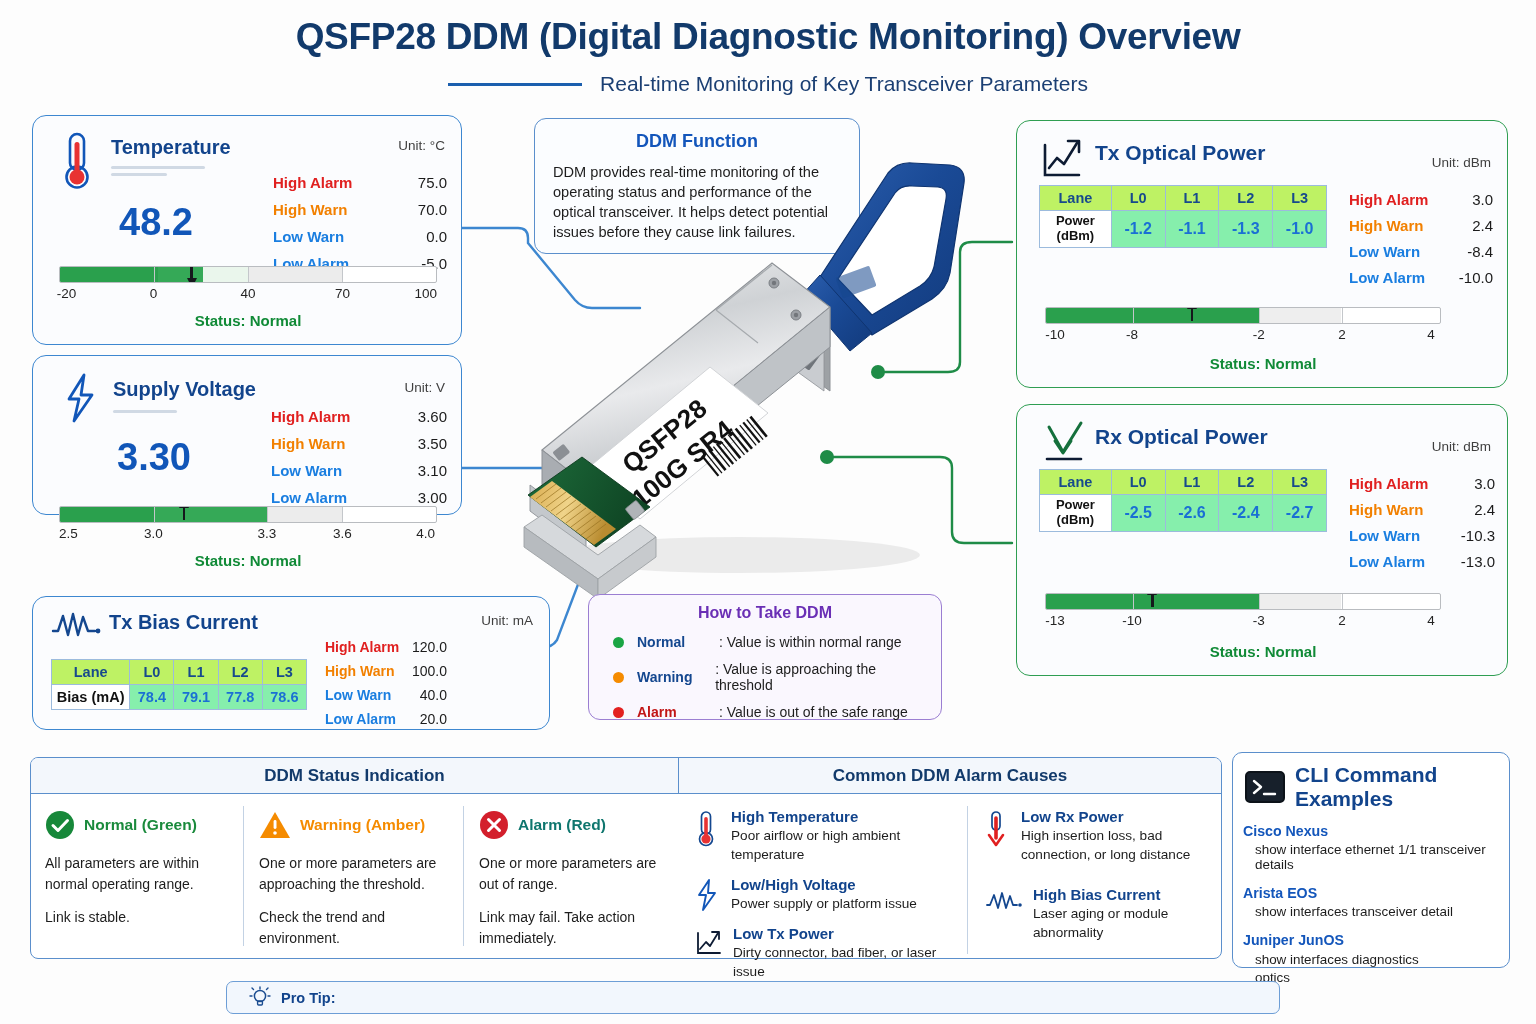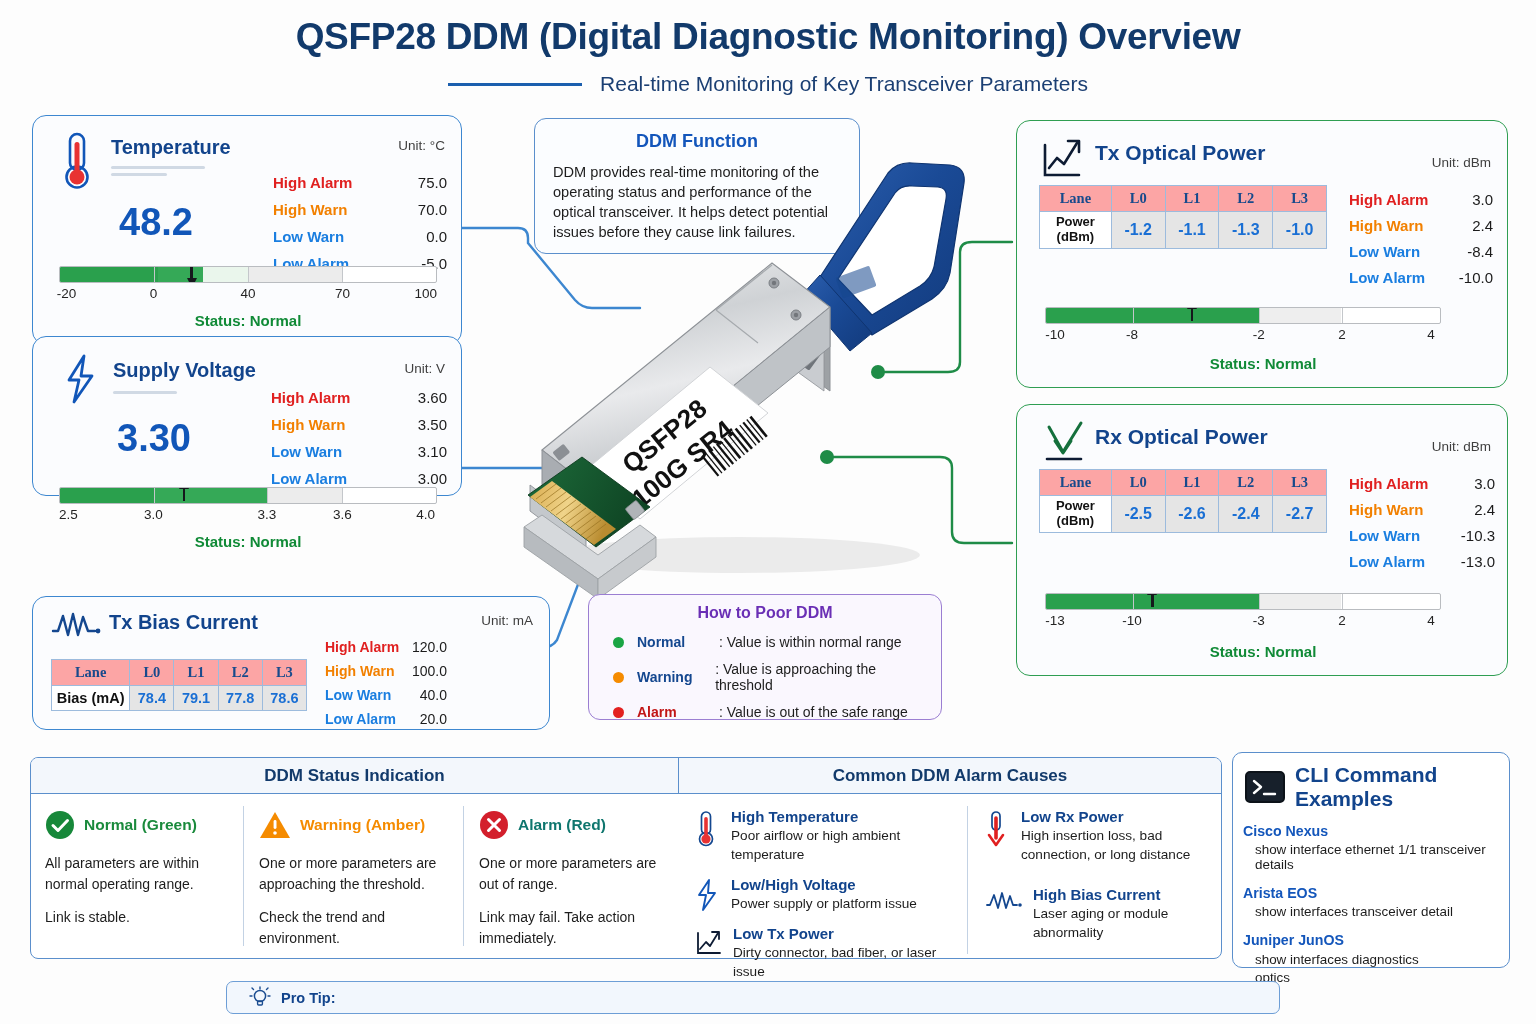--- a/index.html
+++ b/index.html
@@ -78,22 +78,22 @@
     text-align: center; font-size: 15px; font-weight: bold; color: #108a36;
   }
 
   
   table.lanes { border-collapse: collapse; }
   table.lanes td {
     border: 1px solid #9cbbdd; text-align: center;
     font-size: 14.5px; font-weight: bold; color: #174a8c;
     padding: 4px 0;
   }
-  table.lanes tr.head td { background: #fca5a5; font-family: Liberation Serif, serif; }
-  table.lanes tr.body td { background: #e5e5e5; color: #1a6fd4; }
+  table.lanes tr.head td { background: #bef264; }
+  table.lanes tr.body td { background: #86efac; color: #1a6fd4; }
   table.lanes tr.body td.rowlbl { color: #111; font-weight: bold; background:#fff;}
   table.lanes tr.head td.rowlbl { color: #174a8c; }
   table.lanes td.pw { color: #138a3c; }
 
   
   .infobox {
     position: absolute; background: #fbfdff;
     border: 1.5px solid #5b8fcc; border-radius: 12px;
   }
   .infobox .ib-title {
@@ -227,21 +227,21 @@
         <span style="left:2%;">-20</span>
         <span style="left:25%;">0</span>
         <span style="left:50%;">40</span>
         <span style="left:75%;">70</span>
         <span style="left:97%;">100</span>
       </div>
     </div>
     <div class="status" style="position:absolute;left:0;top:196px;width:430px;">Status: Normal</div>
   </div>
 
-  <div class="card" style="left:32px; top:336px; width:430px; height:160px;">
+  <div class="card" style="left:32px; top:355px; width:430px; height:160px;">
     <div style="position:absolute;left:28px;top:16px;width:40px;height:52px">
       <svg width="40" height="52" viewBox="0 0 40 52">
         <path d="M23 3 L8 27 L18 27 L13 49 L31 23 L20 23 Z" fill="none" stroke="#1156b8" stroke-width="2.8" stroke-linejoin="round"></path>
       </svg>
     </div>
     <div class="card-title" style="position:absolute;left:80px;top:22px;">Supply Voltage</div>
     <div class="blurline" style="position:absolute;left:80px;top:54px;width:64px;"></div>
     <div class="unit" style="right:16px; top:24px;">Unit: V</div>
     <div class="big-val" style="position:absolute;left:84px;top:80px;">3.30</div>
 
@@ -445,21 +445,21 @@
 
       <path d="M4 372 L78 424 L136 382 L120 370 L78 400 L22 360 Z" fill="#d6d9dc" stroke="#9da1a5" stroke-width="0.9"></path>
       <path d="M4 372 L4 392 L78 444 L78 424 Z" fill="#b7bbbf" stroke="#9da1a5" stroke-width="0.9"></path>
       <path d="M78 424 L78 444 L136 402 L136 382 Z" fill="#c7cacd" stroke="#9da1a5" stroke-width="0.9"></path>
 
       <rect x="108" y="348" width="14" height="14" rx="1.5" fill="#b0b4b8" stroke="#8d9196" stroke-width="0.8" transform="rotate(-39 115 355)"></rect>
     </svg>
   </div>
 
   <div class="legendbox" style="left:588px; top:594px; width:354px; height:126px; padding:9px 14px;">
-    <div class="lb-title">How to Poor DDM</div>
+    <div class="lb-title">How to Take DDM</div>
     <div class="lrow" style="margin-top:12px;">
       <span class="dot" style="background:#1aa544;margin-left:10px;"></span>
       <span style="width:82px;margin-left:13px;font-weight:bold;color:#14478f;">Normal</span>
       <span style="color:#1d1d1d;">: Value is within normal range</span>
     </div>
     <div class="lrow" style="margin-top:11px;">
       <span class="dot" style="background:#f58b00;margin-left:10px;"></span>
       <span style="width:82px;margin-left:13px;font-weight:bold;color:#14478f;">Warning</span>
       <span style="color:#1d1d1d;">: Value is approaching the threshold</span>
     </div>

